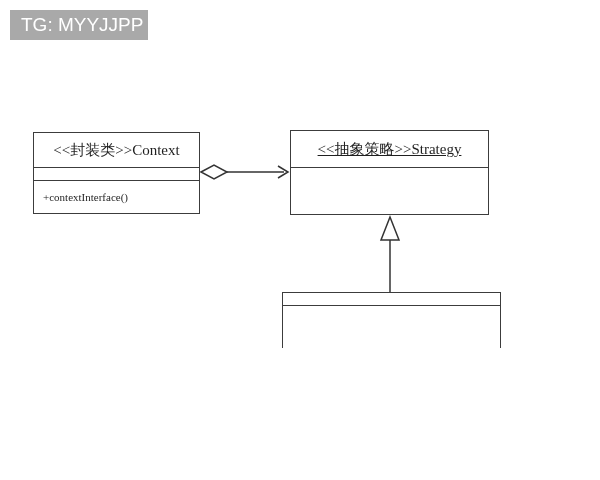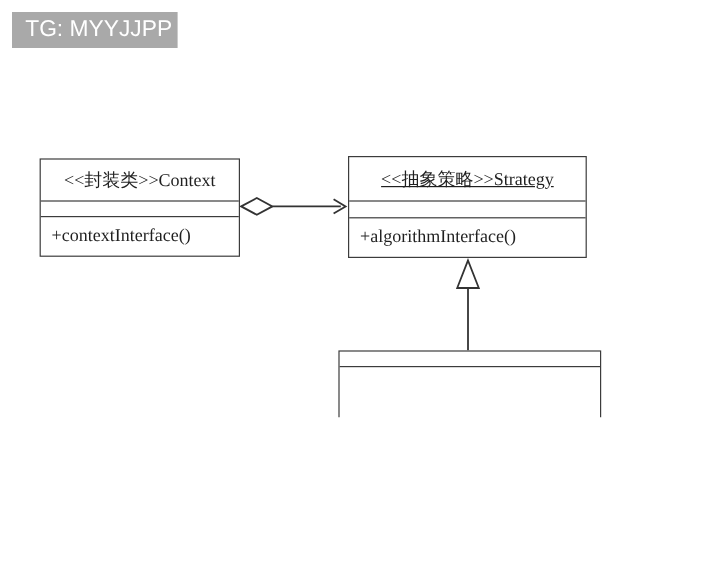--- a/index.html
+++ b/index.html
@@ -63,21 +63,21 @@
   .uml-empty {
     border-bottom: 1px solid #3c3c3c;
   }
   .uml-empty:last-child {
     border-bottom: none;
   }
   .uml-methods {
     flex: 1;
     display: flex;
     align-items: center;
-    font-size: 15px;
+    font-size: 11px;
     padding-left: 9px;
     white-space: nowrap;
     overflow: hidden;
   }
   #box-context   { left: 33px;  top: 132px; width: 167px; height: 82px; }
   #box-context .uml-title   { height: 34px; }
   #box-context .uml-empty   { height: 12px; }
   #box-strategy  { left: 290px; top: 130px; width: 199px; height: 85px; }
   #box-strategy .uml-title  { height: 36px; text-decoration: underline; }
   #box-strategy .uml-empty  { height: 13px; }
@@ -116,21 +116,20 @@
 
   <div id="box-context" class="uml-class">
     <div class="uml-title">&lt;&lt;封装类&gt;&gt;Context</div>
     <div class="uml-empty"></div>
     <div class="uml-methods">+contextInterface()</div>
   </div>
 
   <div id="box-strategy" class="uml-class">
     <div class="uml-title">&lt;&lt;抽象策略&gt;&gt;Strategy</div>
     <div class="uml-empty"></div>
-    <div class="uml-methods">+algorithmInterface()</div>
   </div>
 
   <div id="box-concrete" class="uml-class">
     <div class="uml-empty"></div>
     <div class="uml-empty"></div>
   </div>
 
 </div>
 
 </body></html>

